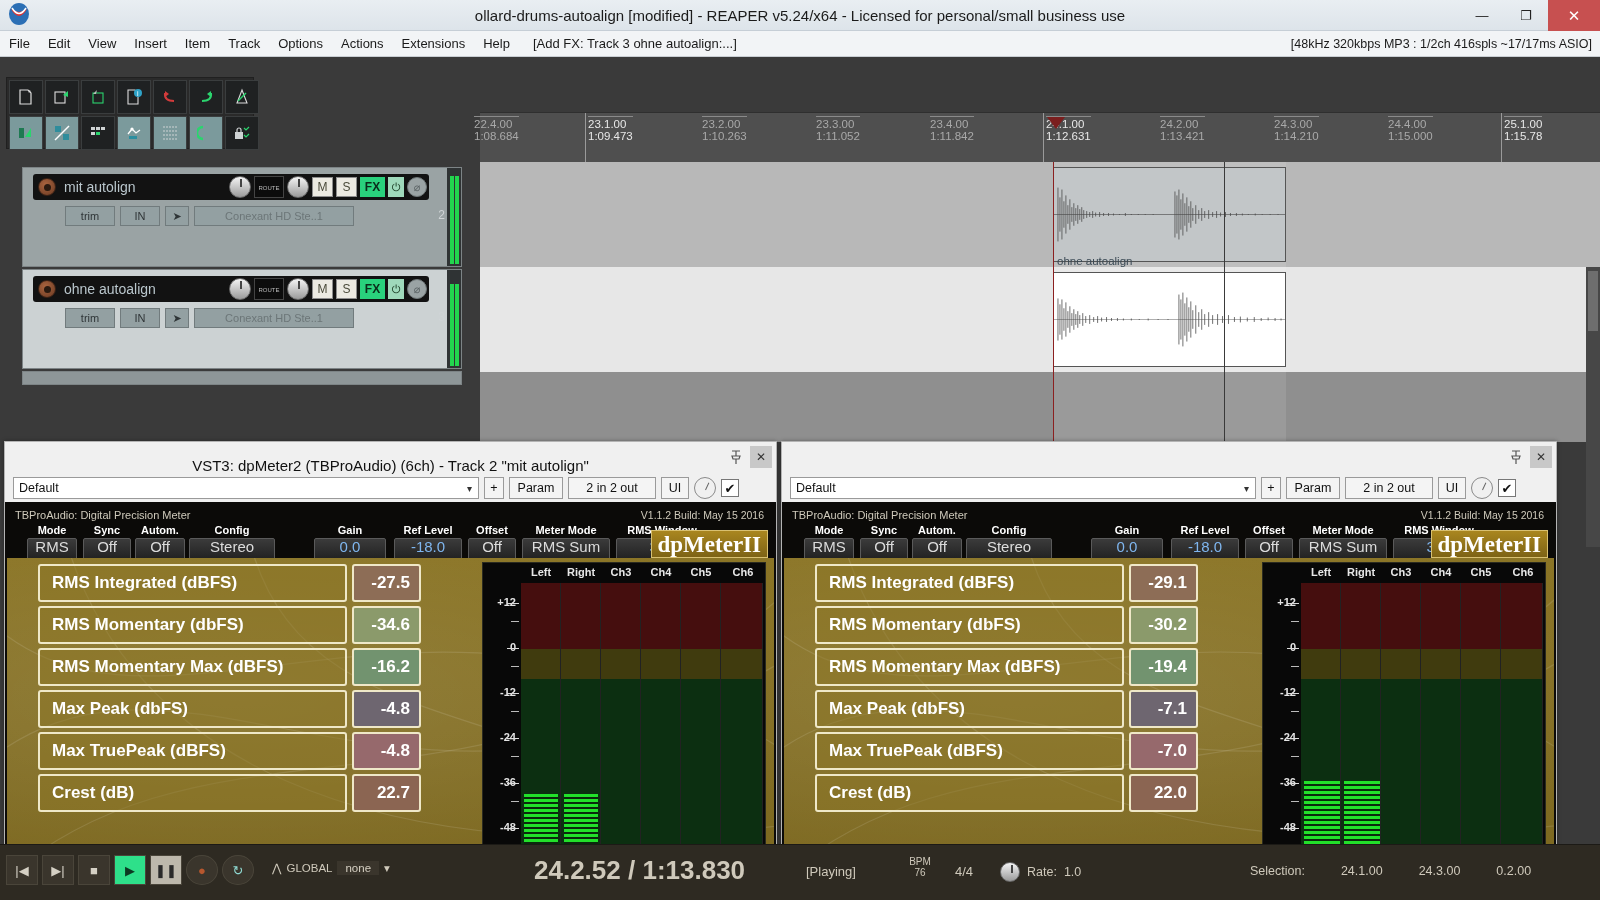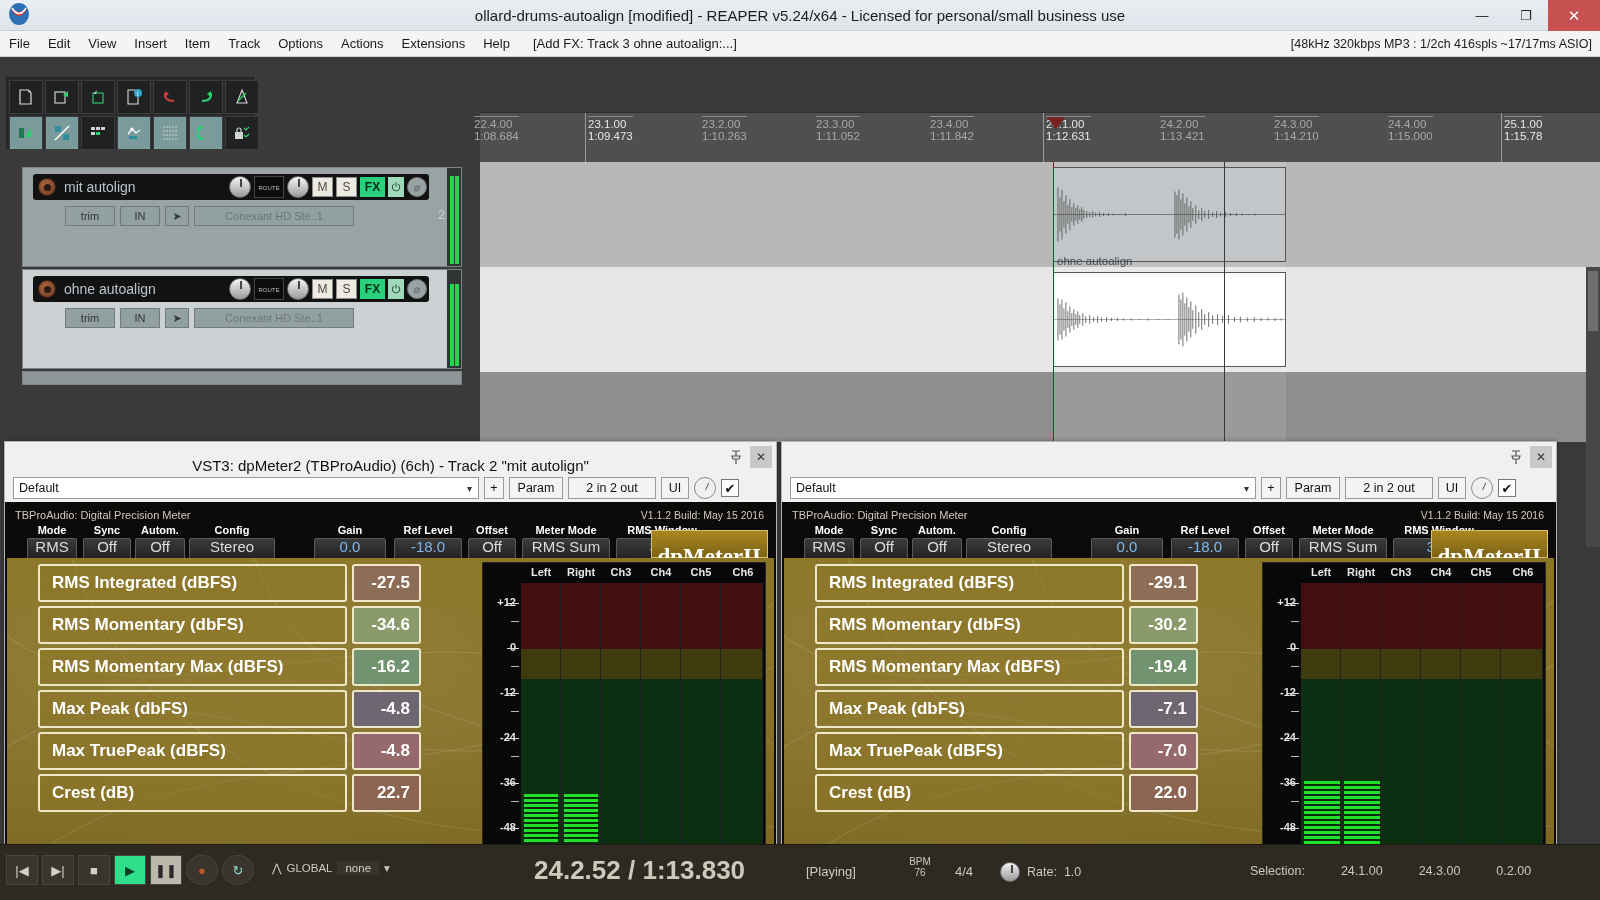--- a/index.html
+++ b/index.html
@@ -149,21 +149,21 @@
   .dpm { position:relative; margin:0 0; height:394px;
     background:#0d0a06; border:2px solid #0b0a08; overflow:hidden; }
   .dpm-header { position:absolute; left:0; top:0; width:100%; height:54px; background:#0b0a08; }
   .dpm-brandline { position:absolute; left:8px; top:5px; font-size:11px; color:#cfcabb; }
   .dpm-version { position:absolute; right:10px; top:5px; font-size:10.5px; color:#cfcabb; }
   .ctrl-group { position:absolute; top:20px; text-align:center; }
   .ctrl-label { font-size:11px; color:#ffffff; font-weight:bold; margin-bottom:2px; }
   .ctrl-val { background:linear-gradient(#3b3b3b,#1f1f1f); border:1px solid #5a5a5a;
     border-radius:2px; font-size:15px; color:#dcdcdc; height:24px; line-height:16px; }
   .ctrl-val.num { color:#7fb6ef; }
-  .dpm-logo { position:absolute; right:6px; top:26px; height:28px; padding:12px 6px;
+  .dpm-logo { position:absolute; right:6px; top:26px; height:28px; padding:0 6px;
     background:linear-gradient(#a9861f,#7d6315); border:1px solid #d8c070;
     color:#fff; font-size:23px; font-weight:bold; line-height:28px;
     font-family:"Liberation Serif", serif; }
   .dpm-inner { position:absolute; left:0; top:54px; width:100%; height:340px;
     background:
       radial-gradient(ellipse 120% 80% at 30% 40%, rgba(255,255,255,.10), transparent 70%),
       linear-gradient(#8b7526,#7b6720);
   }
   .swoosh { position:absolute; inset:0; pointer-events:none; opacity:.45; }
   .rows { position:absolute; left:14px; top:6px; width:400px;padding-left:17px; }

